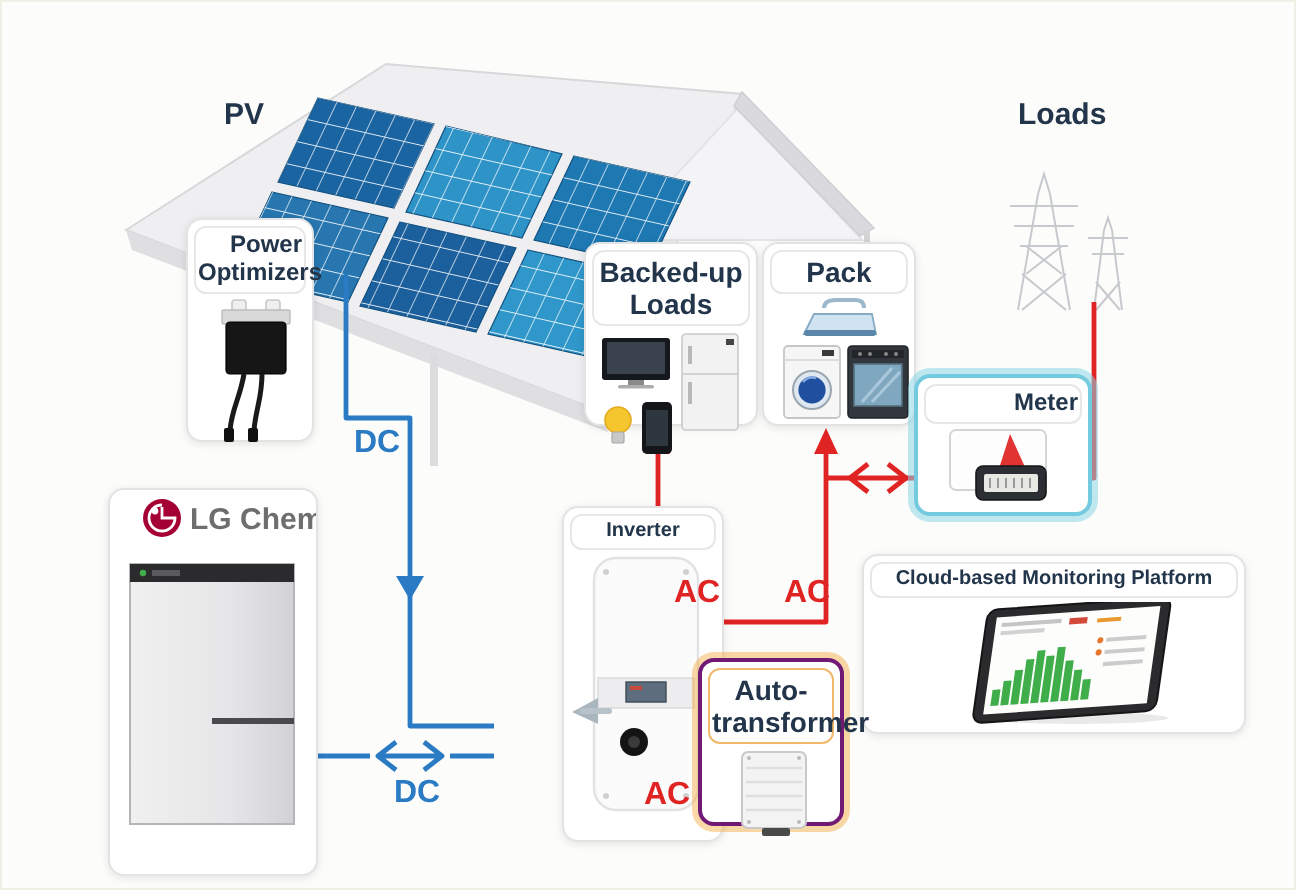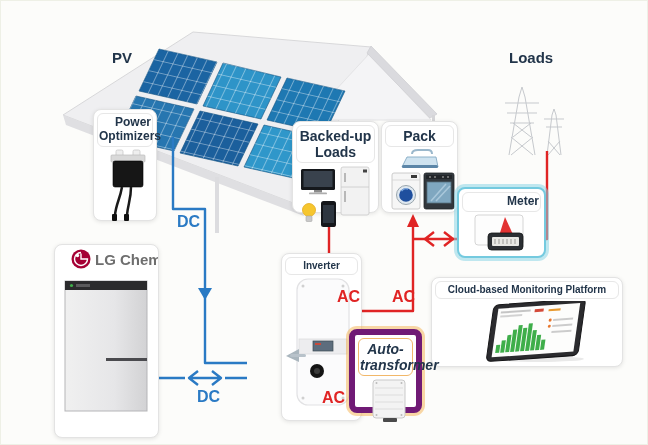--- a/index.html
+++ b/index.html
@@ -11,21 +11,21 @@
   #baselayer{position:absolute;left:0;top:0;z-index:1;}
   .pbox{position:absolute;z-index:2;background:#fff;border:1px solid #e3e3e3;
         border-radius:8px;box-shadow:0 1px 4px rgba(0,0,0,.10);box-sizing:border-box;}
   .ptitle{margin:3px 3px 2px 3px;background:#fff;border:1px solid #e7e7e7;border-radius:6px;
         text-align:center;font-weight:bold;color:#22354a;padding:2px 1px;line-height:1.15;}
   .pbody{position:relative;text-align:right;}
   .floatlabel{position:absolute;z-index:3;font-weight:bold;color:#22354a;}
   .linelabel{position:absolute;z-index:3;font-weight:bold;font-size:16px;}
   .dc{color:#2a7ac4;} .ac{color:#e02424;}
   .glow-cyan{border:2px solid #74cadf;box-shadow:0 0 0 3px rgba(140,214,230,.55);}
-  .glow-orange{border:6px solid #701a75;box-shadow:0 0 0 3px rgba(245,169,60,.45);font-style:italic;}
+  .glow-orange{border:2px solid #701a75;box-shadow:0 0 0 3px rgba(245,169,60,.45);}
   .fs8{font-size:14px;} .fs9{font-size:12px;text-align:right;} .fs10{font-size:10px;}
 </style>
 </head>
 <body>
 
 <div id="canvas">
 
   <svg id="baselayer" width="648" height="445" viewBox="0 0 648 445">
     <defs>
       <pattern id="cellgrid" width="10" height="10.5" patternUnits="userSpaceOnUse" patternTransform="matrix(0.97,0.22,-0.5,1.05,158,48)">

